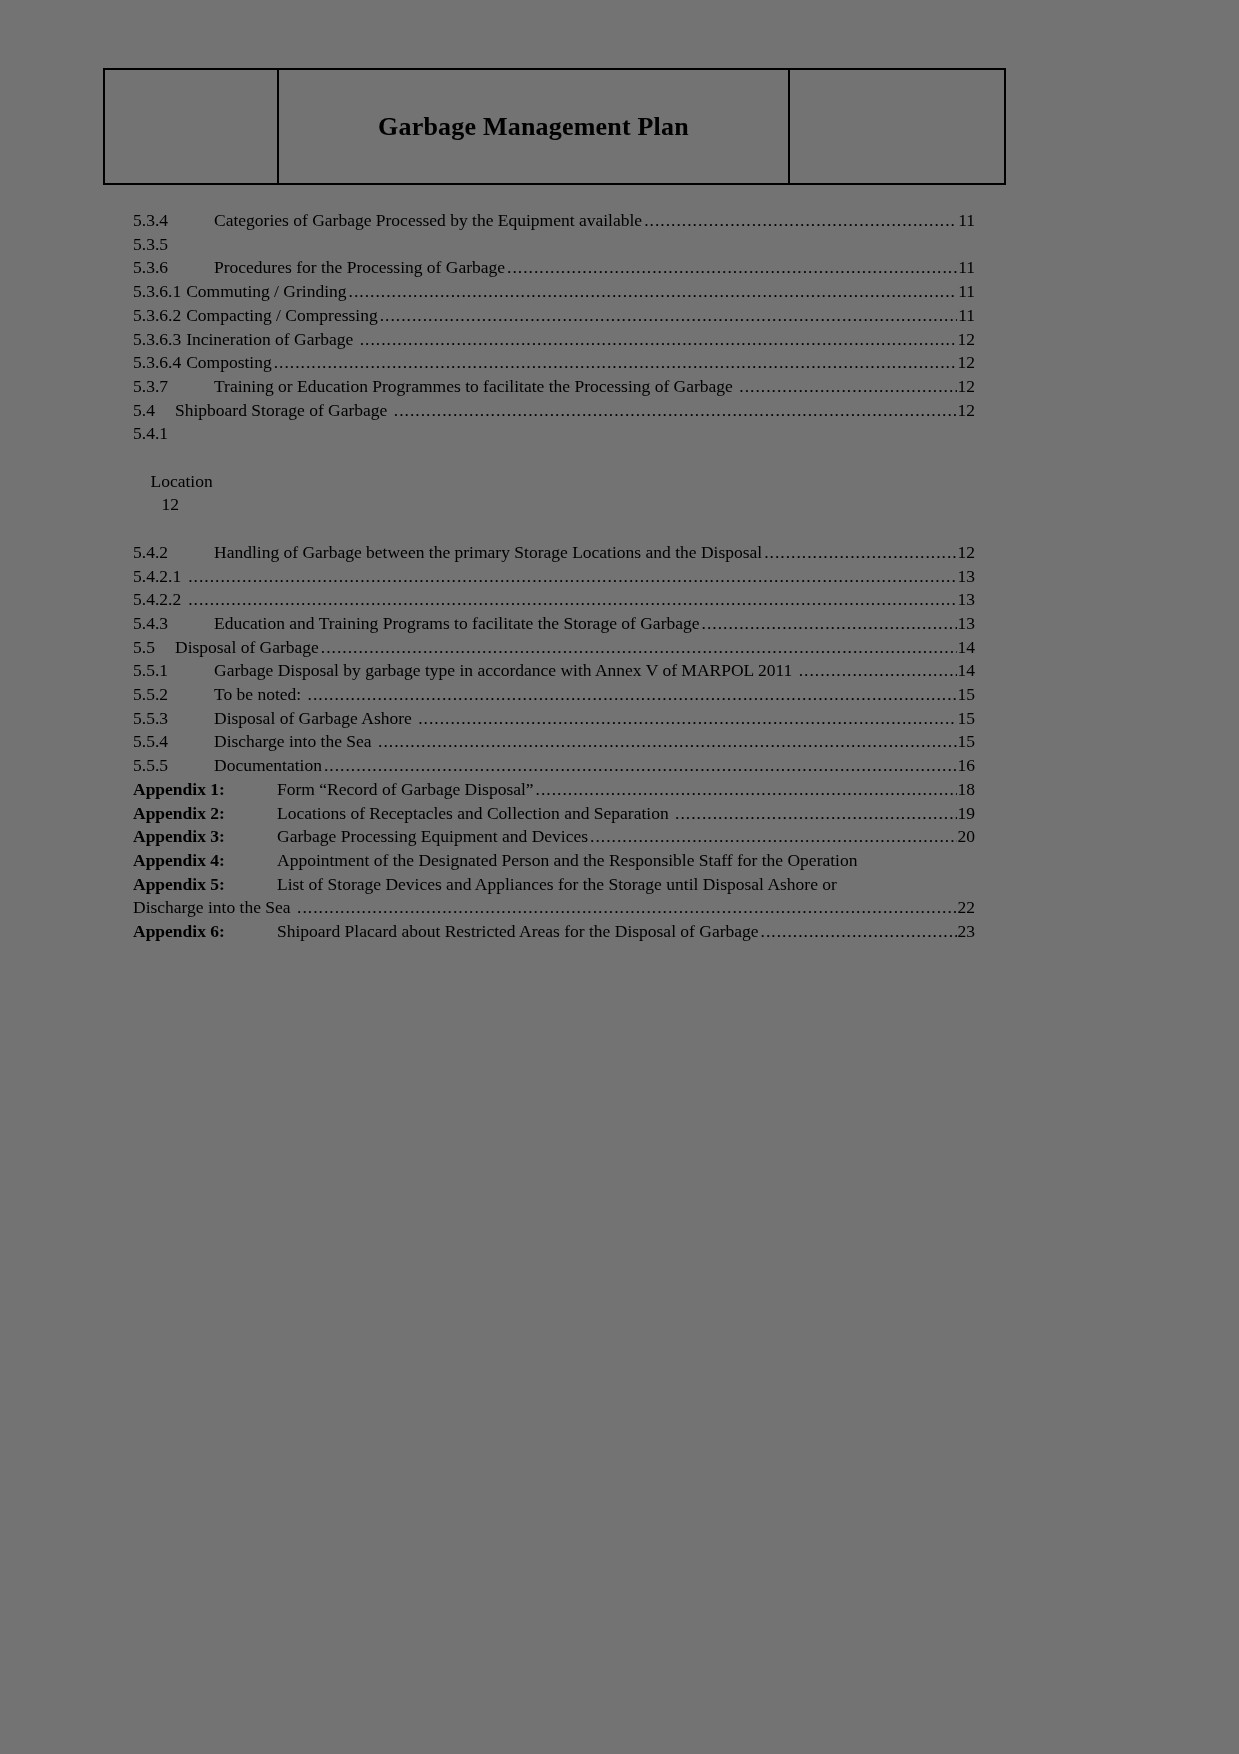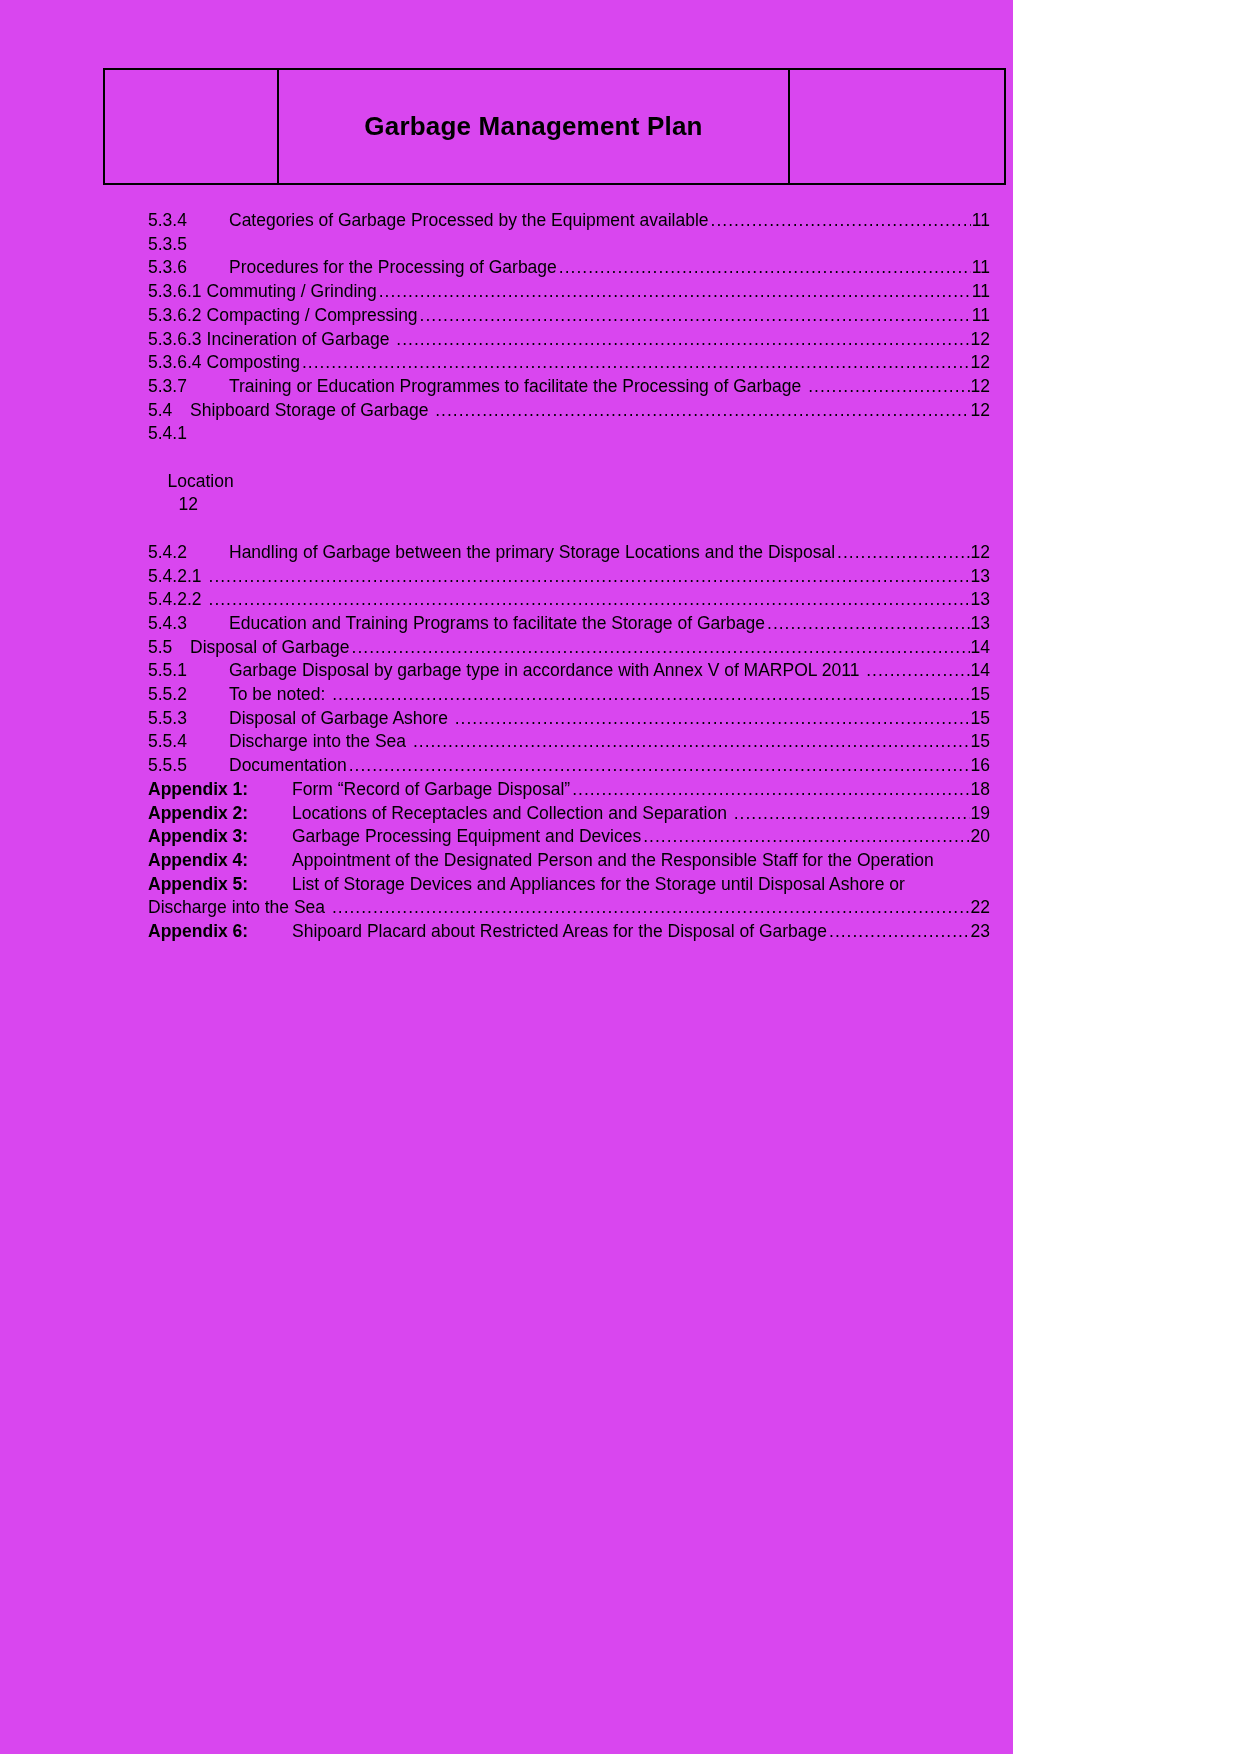--- a/index.html
+++ b/index.html
@@ -1,22 +1,22 @@
 <!DOCTYPE html>
 <html><head>
 <meta charset="utf-8">
 <style>
   html, body { margin: 0; padding: 0; background: #ffffff; }
   .page {
     position: relative;
-    width: 1013px;
+    width: 1239px;
     min-height: 1754px;
-    background: #d946ef;
+    background: #737373;
     color: #000000;
-    font-family: Liberation Sans, sans-serif;
+    font-family: Liberation Serif, serif;
   }
   
   .header-table {
     position: absolute;
     top: 68px;
     left: 103px;
     width: 903px;
     height: 117px;
     border: 2px solid #000;
     box-sizing: border-box;
@@ -29,21 +29,20 @@
   .doc-title { font-weight: bold; font-size: 26px; letter-spacing: 0.2px; }
 
   
   .toc {
     position: absolute;
     top: 209px;
     left: 133px;
     width: 842px;
     font-size: 17.5px;
     line-height: 23.7px;
-    margin-left: 15px;
   }
   .toc-row { display: flex; align-items: baseline; }
   .num   { flex: none; white-space: pre; }
   .title { flex: none; white-space: pre; }
   .bold  { font-weight: bold; }
   .tab-wide     { min-width: 81px; }
   .tab-small    { min-width: 42px; }
   .tab-space    { margin-right: 5px; }
   .tab-appendix { min-width: 144px; }
   .dots {

